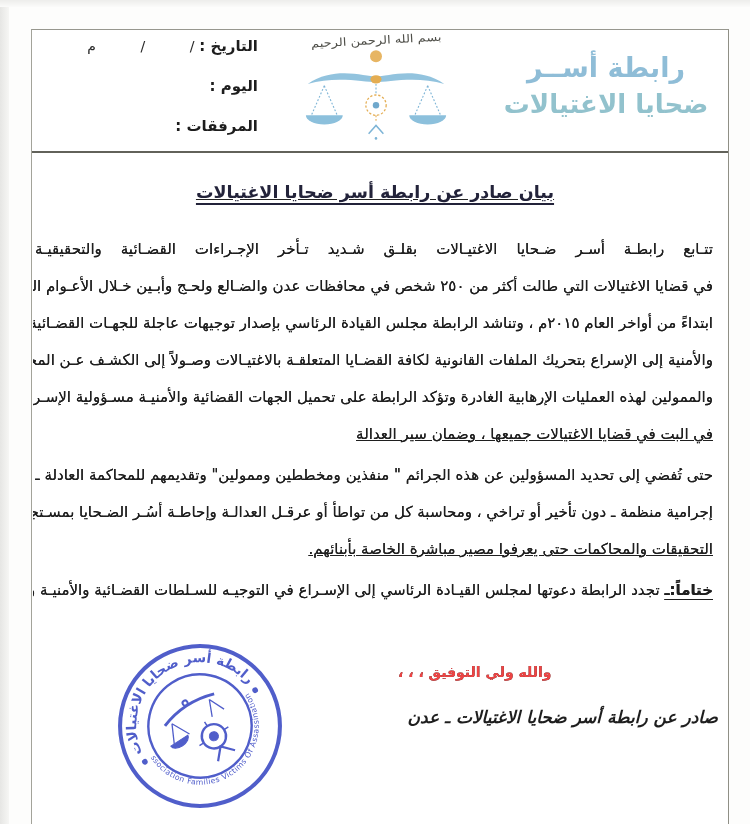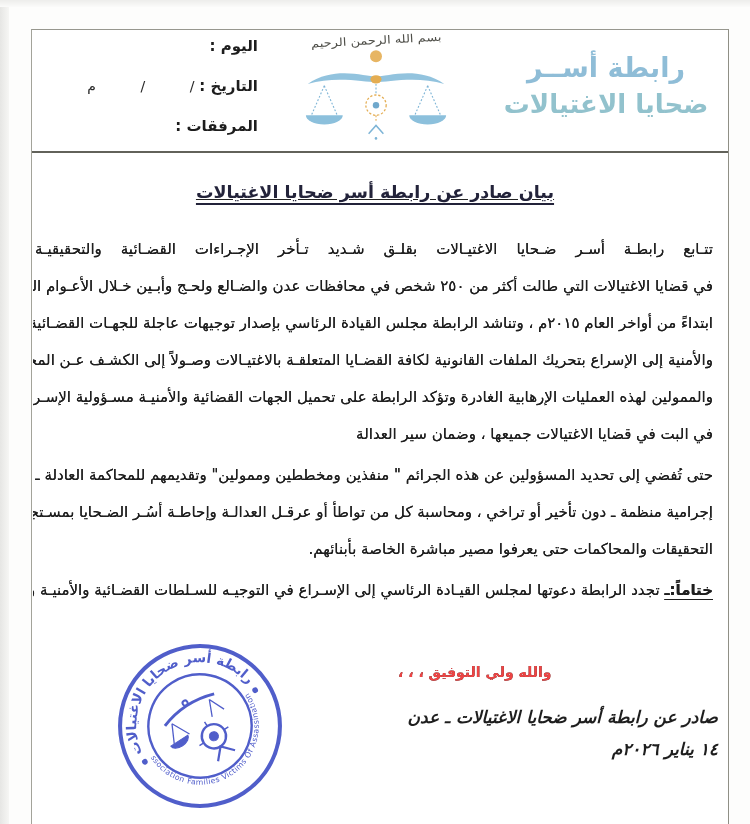--- a/index.html
+++ b/index.html
@@ -33,21 +33,21 @@
   .d-value{white-space:pre;font-size:14px;color:#2a2a2a;}
   
   .doc-body{position:absolute;left:33px;top:170px;width:684px;}
   .title-wrap{text-align:center;margin:12px 0 29px 0;text-decoration:underline;}
   .title{font-size:17.5px;font-weight:bold;color:#23233a;
     text-decoration:underline;text-underline-offset:5px;text-decoration-thickness:1.5px;}
   .para{margin:0 0 4px 0;}
   .bl{font-size:15px;line-height:37px;color:#1f1f1f;text-shadow:0 0 .4px #1f1f1f;
     text-align:justify;text-align-last:justify;white-space:nowrap;overflow:hidden;
     padding:0 4px 0 2px;}
-  .bl.last{text-align:right;text-align-last:right;}
+  .bl.last{text-align:right;text-align-last:right;text-decoration:underline;}
   .lead{font-weight:bold;text-decoration:underline;text-underline-offset:4px;}
   
   .closing{position:absolute;left:398px;top:664px;font-size:14px;font-weight:bold;
     color:#ef4444;text-shadow:0 0 .3px #222;}
   .footer{position:absolute;right:32px;top:704px;text-align:right;font-style:italic;}
   .issued-by{font-size:17px;font-weight:bold;color:#1e1e1e;line-height:26px;}
   .issue-date{font-size:17px;font-weight:bold;color:#1e1e1e;line-height:26px;margin-top:6px;}
   
   .stamp{position:absolute;left:114px;top:640px;width:172px;height:172px;
     transform:rotate(-33deg);opacity:.88;mix-blend-mode:multiply;}
@@ -84,26 +84,26 @@
           <circle cx="90" cy="63" r="3.5" fill="#6fa8cc"></circle>
           <line x1="90" y1="74" x2="90" y2="80" stroke="#e4ad52" stroke-width="1.2" stroke-dasharray="2,2"></line>
           <path d="M82,94 L90,85 L98,94" stroke="#7db4d6" stroke-width="1.6" fill="none"></path>
           <circle cx="90" cy="99" r="1.4" fill="#7db4d6"></circle>
         </svg>
       </span>
     </div>
 
     <div class="date-block">
       <div class="date-row">
+        <span class="d-label">التاريخ :</span>
+        <span class="d-value">/          /          م</span>
+      </div>
+      <div class="date-row">
         <span class="d-label">اليوم :</span>
         <span class="d-value"></span>
-      </div>
-      <div class="date-row">
-        <span class="d-label">التاريخ :</span>
-        <span class="d-value">/          /          م</span>
       </div>
       <div class="date-row">
         <span class="d-label">المرفقات :</span>
         <span class="d-value"></span>
       </div>
     </div>
   </div>
 </div>
 
 <div class="doc-body">
@@ -131,21 +131,20 @@
       <span class="lead">ختاماً:ـ</span>
       <span>تجدد الرابطة دعوتها لمجلس القيـادة الرئاسي إلى الإسـراع في التوجيـه للسـلطات القضـائية والأمنيـة وكـل</span>
     </div>
   </div>
 </div>
 
 <div class="closing">والله ولي التوفيق ، ، ،</div>
 
 <div class="footer">
   <div class="issued-by">صادر عن رابطة أسر ضحايا الاغتيالات ـ عدن</div>
-  <div class="issue-date">١٤ يناير ٢٠٢٦م</div>
 </div>
 
 <div class="stamp">
   <svg width="172" height="172" viewBox="0 0 170 170">
     <g stroke="#3847c3" fill="none">
       <circle cx="85" cy="85" r="79" stroke-width="4"></circle>
       <circle cx="85" cy="85" r="51" stroke-width="2.4"></circle>
     </g>
     <defs>
       <path id="stamp-arc-top" d="M 22,85 A 63,63 0 1 1 148,85"></path>

